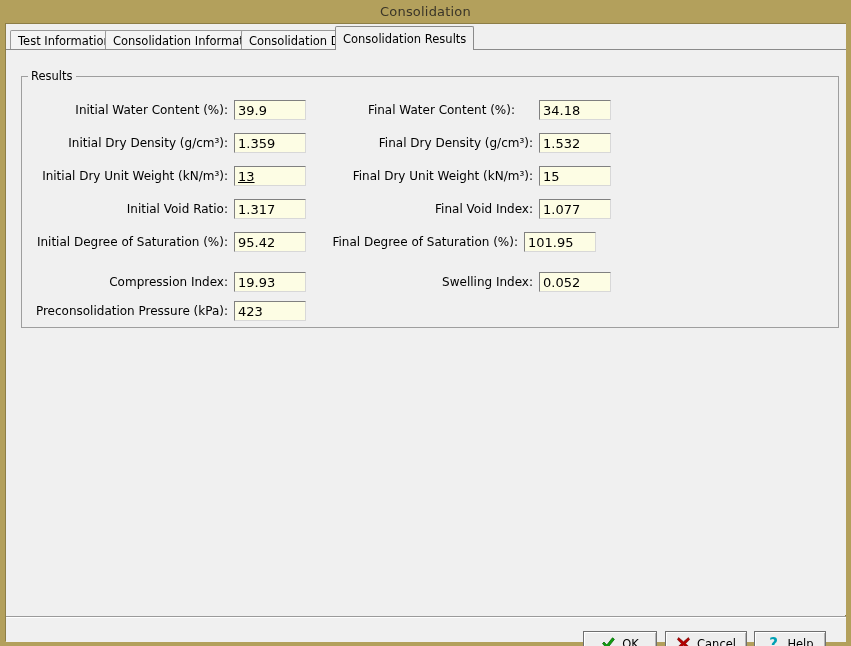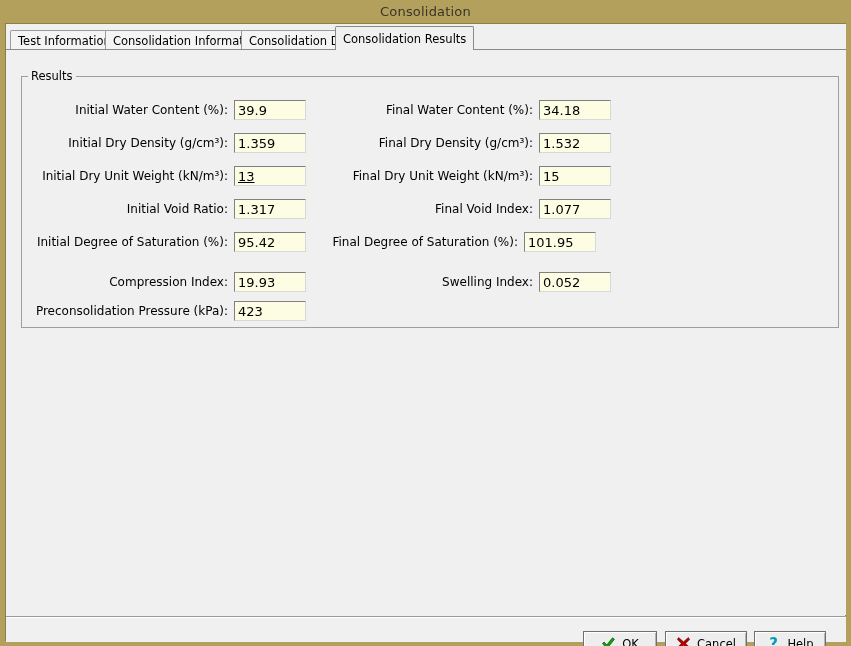--- a/index.html
+++ b/index.html
@@ -270,21 +270,21 @@
         <div class="field-label" style="right:78px;">Compression Index:</div>
         <input class="field-input" style="left: 178px;" type="text" readonly="" value="19.93">
       </div>
 
       <div class="field" style="left:50px; top:251px; width:250px;">
         <div class="field-label" style="right:78px;">Preconsolidation Pressure (kPa):</div>
         <input class="field-input" style="left: 178px;" type="text" readonly="" value="423">
       </div>
 
       <div class="field" style="left:355px; top:50px; width:250px;">
-        <div class="field-label" style="right:78px;">Final Water Content (%):</div>
+        <div class="field-label" style="right:96px;">Final Water Content (%):</div>
         <input class="field-input" style="left: 178px;" type="text" readonly="" value="34.18">
       </div>
 
       <div class="field" style="left:355px; top:83px; width:250px;">
         <div class="field-label" style="right:78px;">Final Dry Density (g/cm³):</div>
         <input class="field-input" style="left: 178px;" type="text" readonly="" value="1.532">
       </div>
 
       <div class="field" style="left:355px; top:116px; width:250px;">
         <div class="field-label" style="right:78px;">Final Dry Unit Weight (kN/m³):</div>

